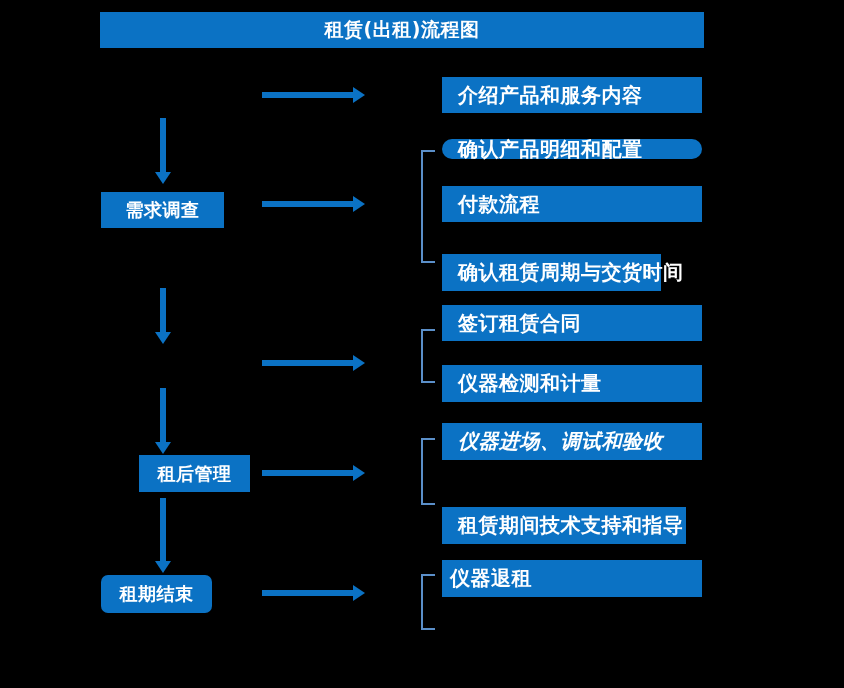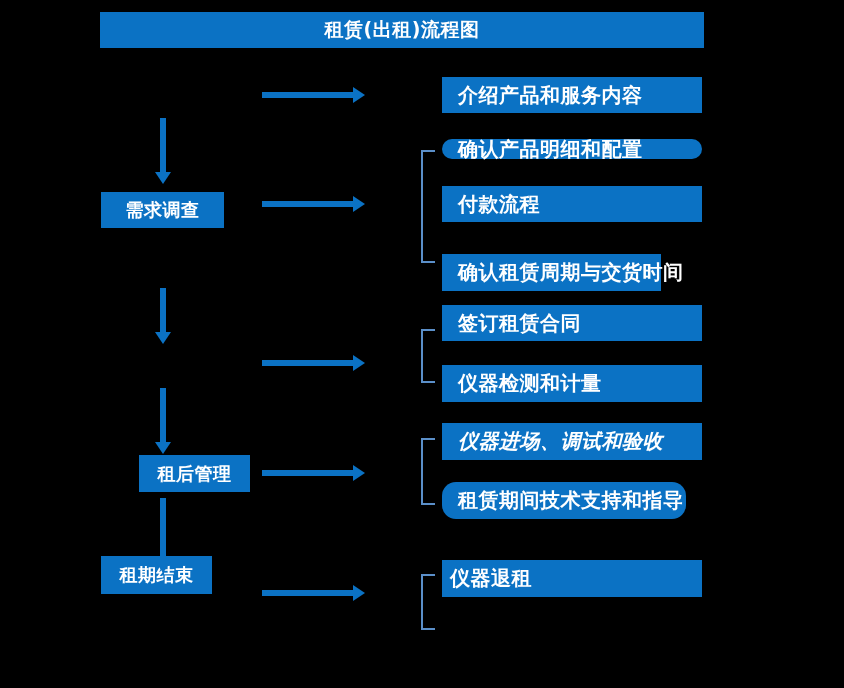--- a/index.html
+++ b/index.html
@@ -87,21 +87,21 @@
 <div id="canvas">
 
   <div class="box title-box" style="left:100px; top:12px; width:604px; height:36px;">租赁(出租)流程图</div>
 
 
   <div class="box stage-box" style="left:101px; top:192px; width:123px; height:36px;">需求调查</div>
 
 
   <div class="box stage-box" style="left:101px; top:455px; width:111px; height:37px;margin-left:38px;">租后管理</div>
 
-  <div class="box stage-box" style="left:101px; top:556px; width:111px; height:38px;">租期结束</div>
+  <div class="box stage-box" style="left:101px; top:575px; width:111px; height:38px;border-radius:7px;">租期结束</div>
 
   <div class="arrow-v" style="left:160px; top:118px; height:55px;"></div>
 
   <div class="arrow-v" style="left:160px; top:288px; height:45px;"></div>
 
   <div class="arrow-v" style="left:160px; top:388px; height:55px;"></div>
 
   <div class="arrow-v" style="left:160px; top:498px; height:64px;"></div>
 
   <div class="arrow-h" style="left:262px; top:92px; width:92px;"></div>
@@ -129,18 +129,18 @@
   <div class="box detail-box" style="left:442px; top:186px; width:260px; height:36px;">付款流程</div>
 
   <div class="box detail-box" style="left:442px; top:254px; width:219px; height:37px;">确认租赁周期与交货时间</div>
 
   <div class="box detail-box" style="left:442px; top:305px; width:260px; height:36px;">签订租赁合同</div>
 
   <div class="box detail-box" style="left:442px; top:365px; width:260px; height:37px;">仪器检测和计量</div>
 
   <div class="box detail-box" style="left:442px; top:423px; width:260px; height:37px;font-style:italic;">仪器进场、调试和验收</div>
 
-  <div class="box detail-box" style="left:442px; top:482px; width:244px; height:37px;border-radius:14px;">租赁期间技术支持和指导</div>
+  <div class="box detail-box" style="left:442px; top:507px; width:244px; height:37px;">租赁期间技术支持和指导</div>
 
   <div class="box detail-box" style="left:442px; top:560px; width:260px; height:37px;padding-left:8px;">仪器退租</div>
 
 
 </div>
 
 </body></html>

